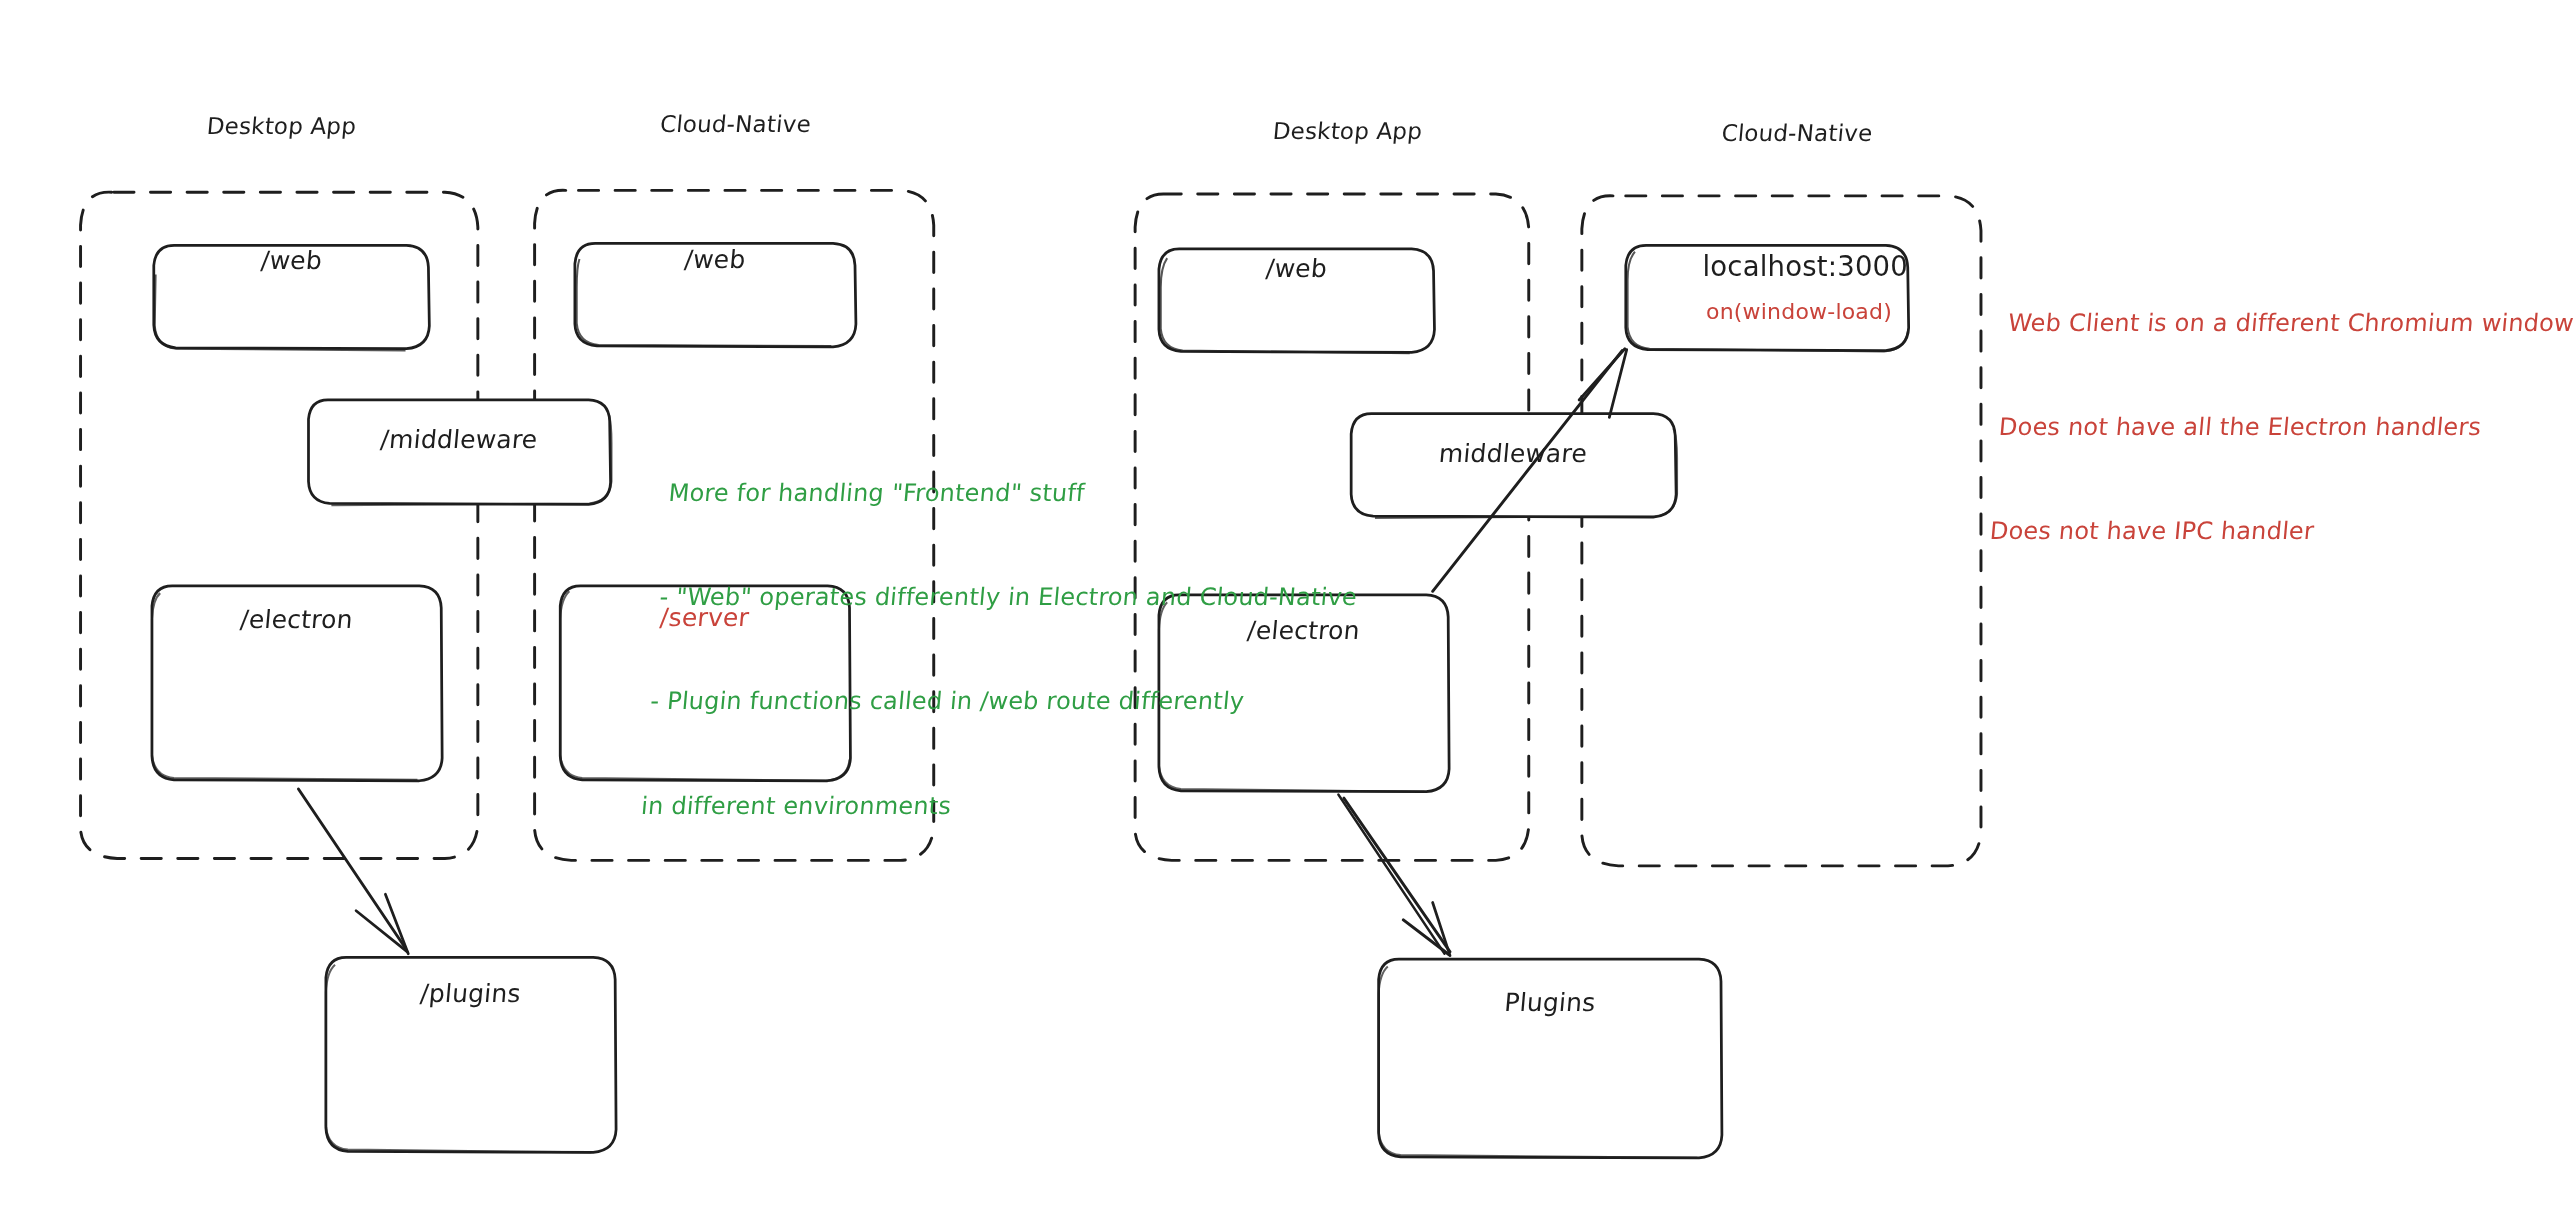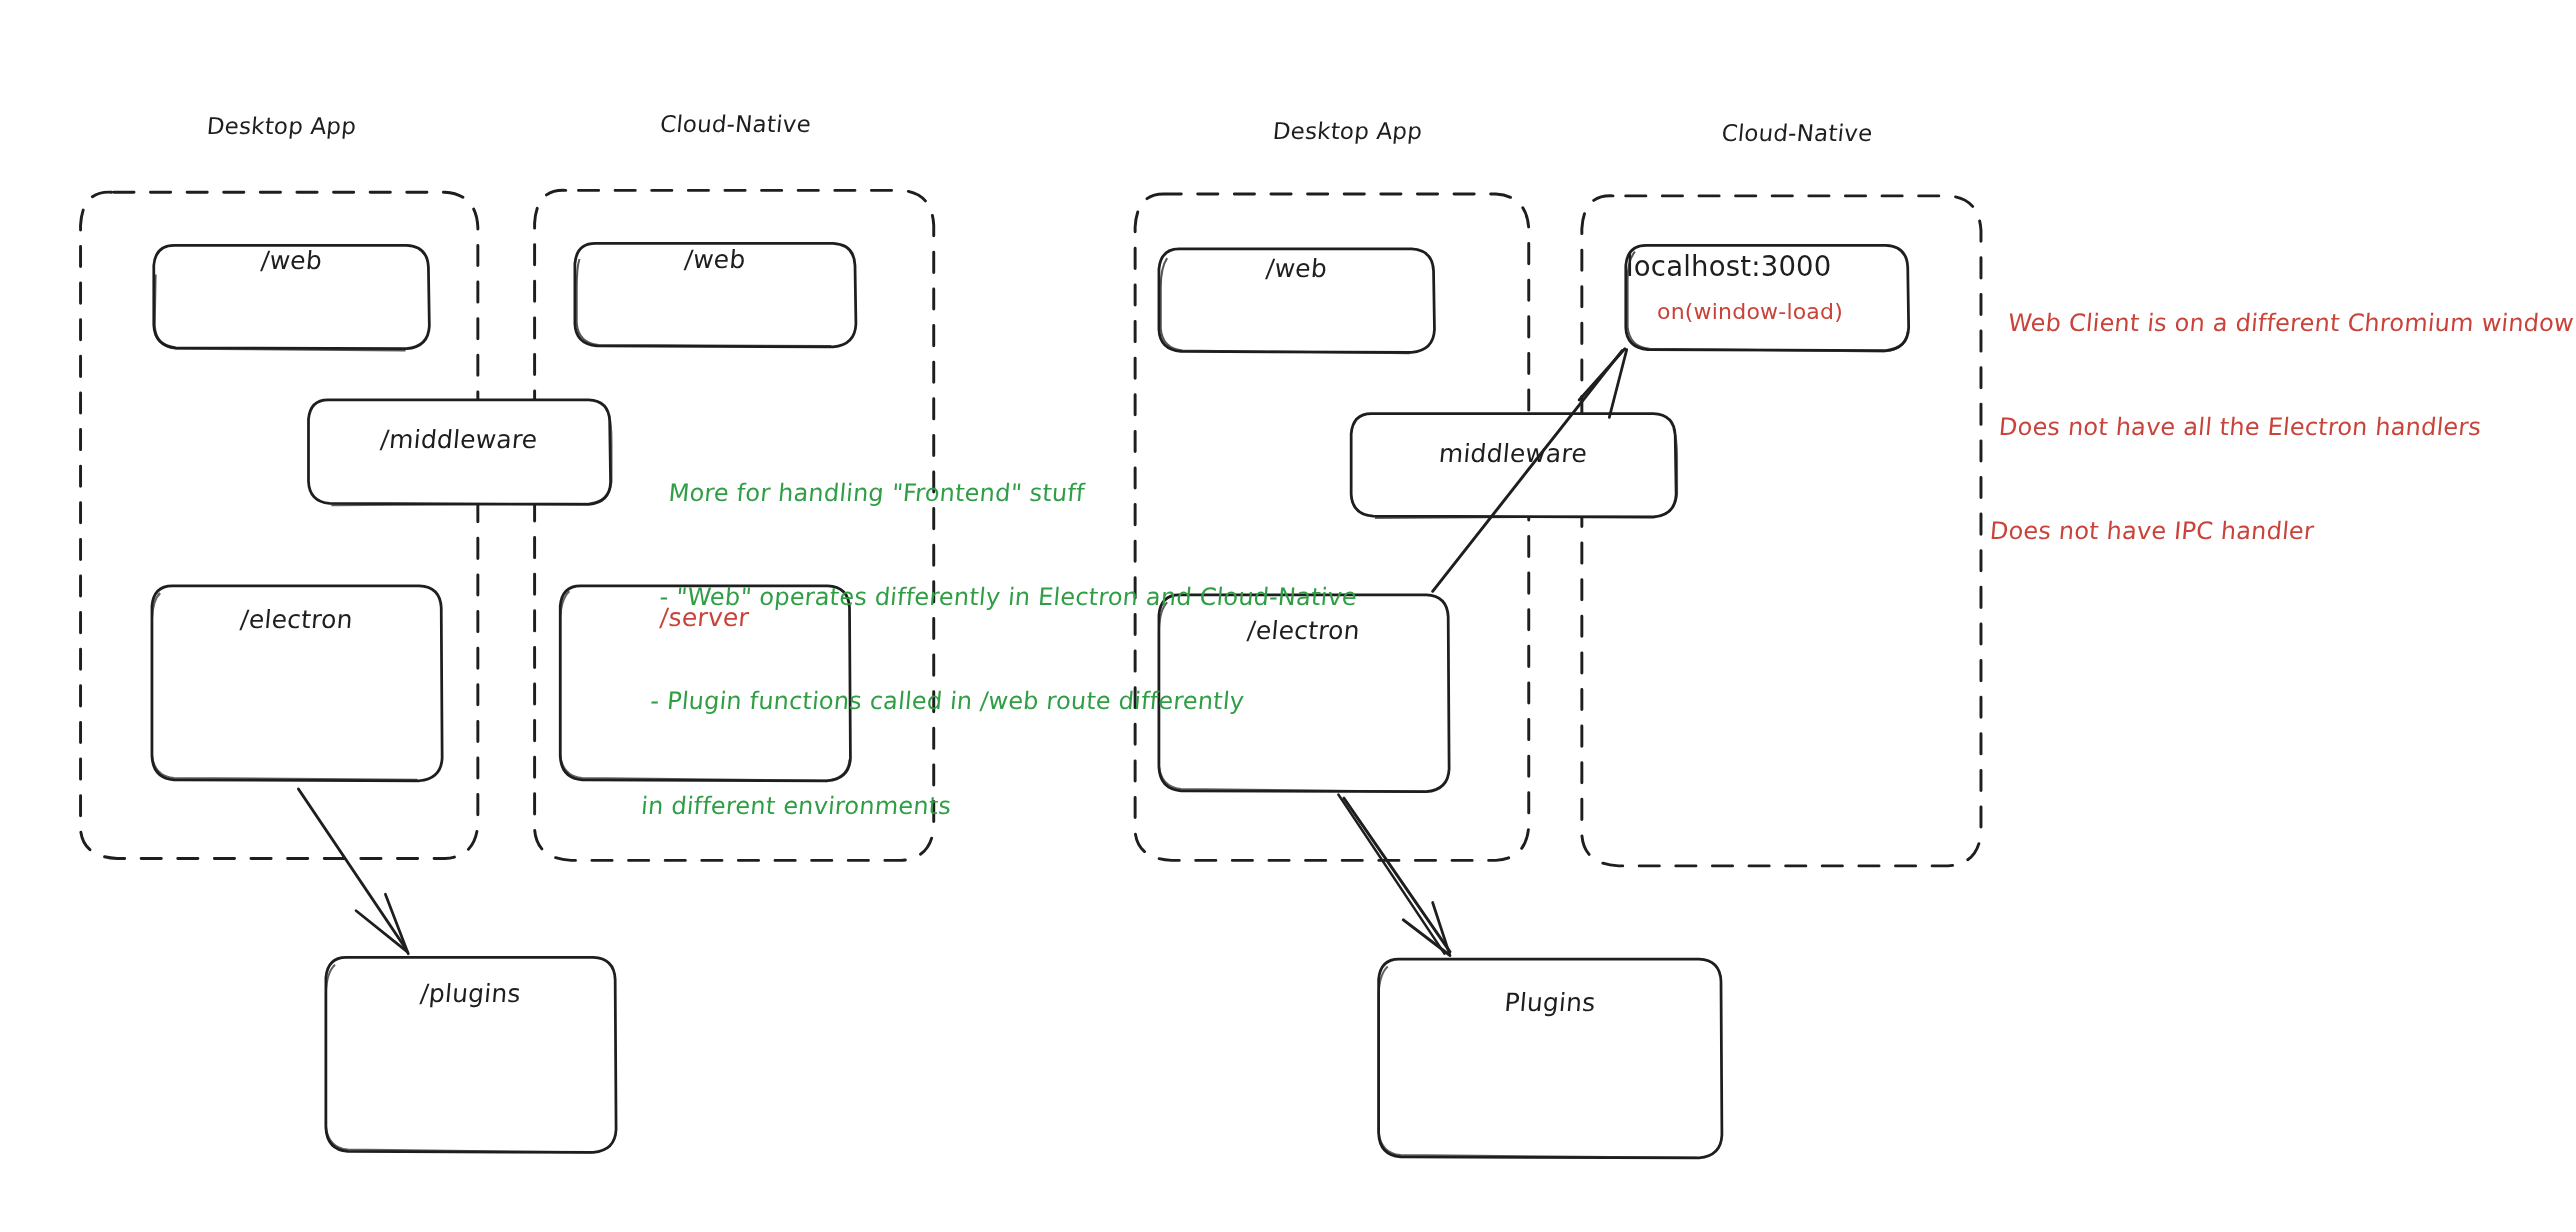--- a/index.html
+++ b/index.html
@@ -174,23 +174,23 @@
   <div class="hand-text box-label txt-red" style="left:560px; top:602px; width:289px; text-align:center;">/server</div>
 
   <div class="hand-text box-label" style="left:326px; top:978px; width:289px; text-align:center;">/plugins</div>
 
   <div class="hand-text grp-label" style="left:1166px; top:117px; width:363px;">Desktop App</div>
 
   <div class="hand-text grp-label" style="left:1613px; top:119px; width:368px;">Cloud-Native</div>
 
   <div class="hand-text box-label" style="left:1159px; top:253px; width:275px; text-align:center;">/web</div>
 
-  <div class="hand-text box-label-lg" style="left:1626px; top:249px; width:282px; text-align:left; transform:none;">localhost:3000</div>
-
-  <div class="hand-text sub-red" style="left:1657px; top:298px; width:284px; transform:none;">on(window-load)</div>
+  <div class="hand-text box-label-lg" style="left:1626px; top:249px; width:282px; text-align:right; transform:none;">localhost:3000</div>
+
+  <div class="hand-text sub-red" style="left:1657px; top:298px; width:284px; text-align:center; transform:none;">on(window-load)</div>
 
   <div class="hand-text box-label" style="left:1351px; top:438px; width:324px; text-align:center;">middleware</div>
 
   <div class="hand-text box-label" style="left:1159px; top:615px; width:289px; text-align:center;">/electron</div>
 
   <div class="hand-text box-label" style="left:1379px; top:987px; width:342px; text-align:center;">Plugins</div>
 
   <div class="hand-text note note-green" style="left:655px; top:406px;">
     <div>More for handling "Frontend" stuff</div>
     <div>- "Web" operates differently in Electron and Cloud-Native</div>

